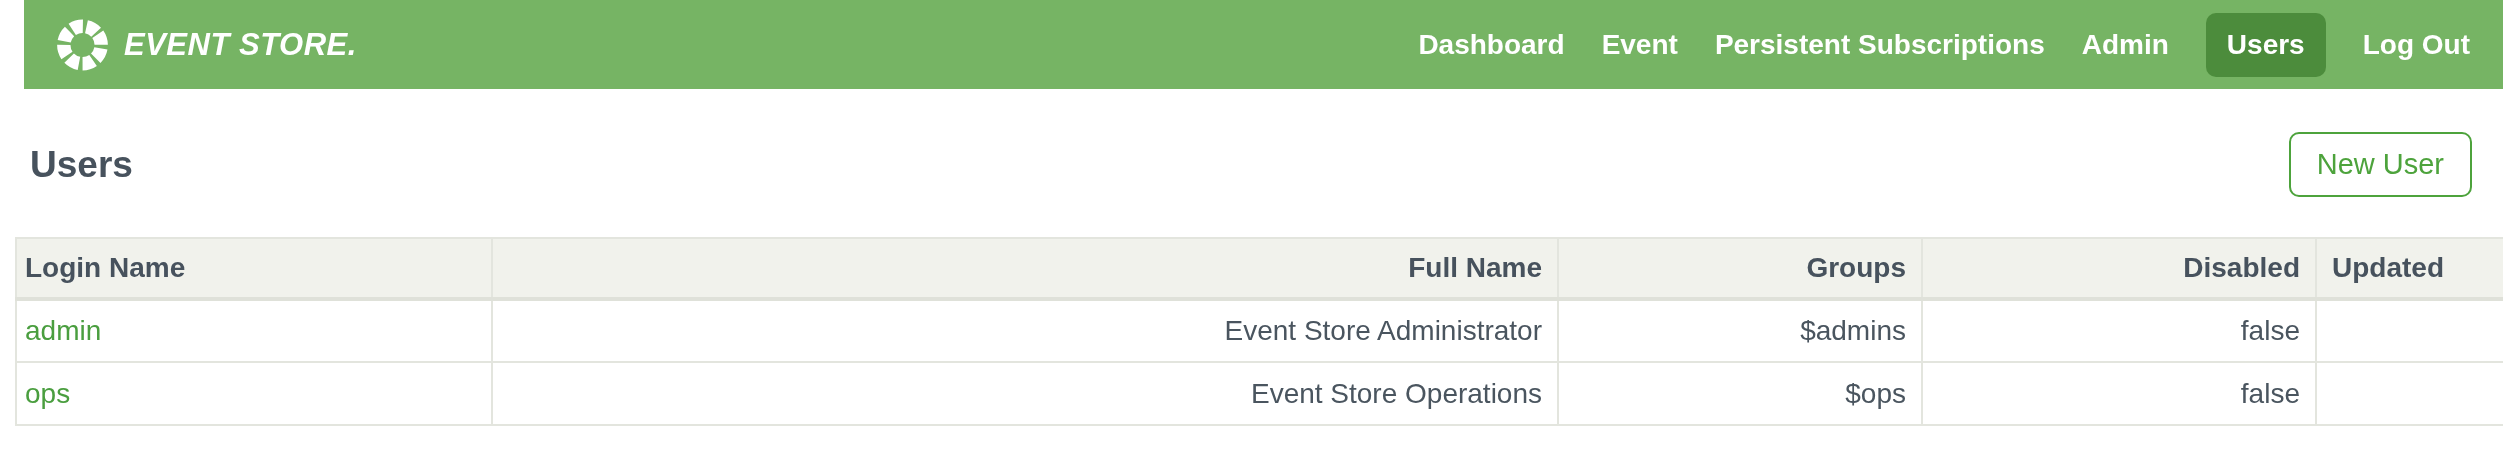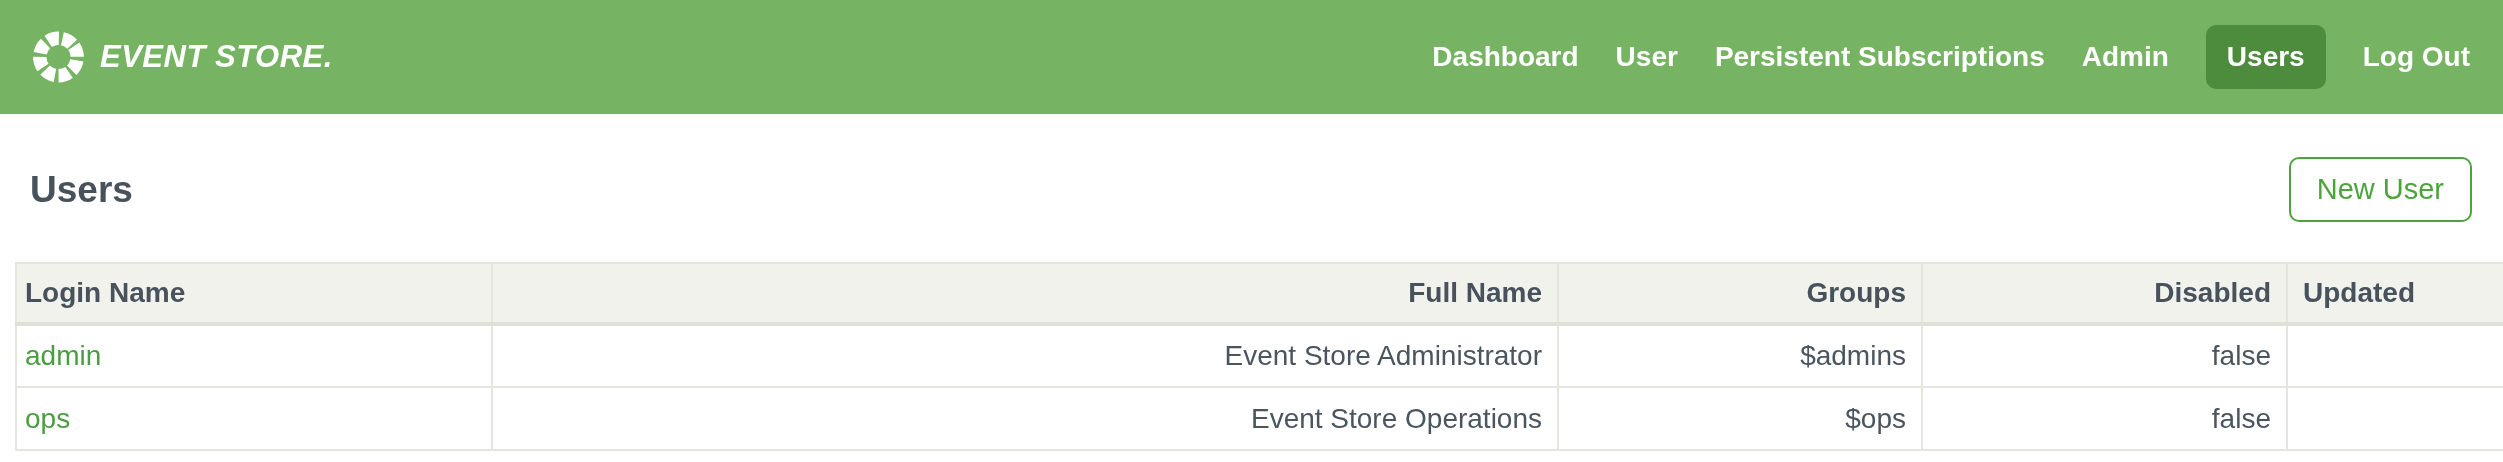--- a/index.html
+++ b/index.html
@@ -15,23 +15,24 @@
   }
   *{box-sizing:border-box;}
   html,body{margin:0;padding:0;}
   body{
     width:2503px;height:462px;overflow:hidden;background:#ffffff;
     font-family:"Liberation Sans",sans-serif;
   }
 
   
   .navbar{
-    height:114px;background:var(--nav-green);
+    height:89px;background:var(--nav-green);
     display:flex;align-items:center;
     padding:0 33px 0 30px;
+    margin-left:24px;
   }
   .brand{display:flex;align-items:center;gap:13px;}
   .brand-text{
     color:#ffffff;font-style:italic;font-weight:bold;
     font-size:31px;letter-spacing:0.5px;white-space:nowrap;
   }
   .nav-items{
     margin-left:auto;display:flex;align-items:center;
     gap:37px;list-style:none;margin-top:0;margin-bottom:0;padding:0;
   }
@@ -75,40 +76,40 @@
     background:var(--header-bg);color:var(--dark-text);
     font-weight:bold;height:61px;
     border-bottom:4px solid var(--header-border);
   }
   .users-table td{
     background:#ffffff;color:var(--cell-text);height:63px;
   }
   .col-login{width:476px;text-align:left;}
   .col-full{width:1066px;text-align:right;}
   .col-groups{width:364px;text-align:right;}
-  .col-disabled{width:365px;text-align:right;}
+  .col-disabled{width:394px;text-align:right;}
   .col-updated{width:358px;text-align:left;}
   .users-table th.col-login, .users-table td.col-login{padding-left:8px;}
   .login-link{color:var(--link-green);text-decoration:none;cursor:pointer;}
 </style>
 </head>
 <body>
 
 <header class="navbar">
   <div class="brand">
     <span style="display:flex;">
       <svg width="57" height="58" viewBox="0 0 64 64" aria-hidden="true">
         <circle cx="32" cy="32" r="21" fill="none" stroke="#ffffff" stroke-width="15" stroke-dasharray="12.5 4" transform="rotate(-35 32 32)"></circle>
       </svg>
     </span>
     <span class="brand-text">EVENT STORE.</span>
   </div>
   <ul class="nav-items">
     <li class="nav-item">Dashboard</li>
-    <li class="nav-item">User</li>
+    <li class="nav-item">Event</li>
     <li class="nav-item">Persistent Subscriptions</li>
     <li class="nav-item">Admin</li>
     <li class="nav-item active">Users</li>
     <li class="nav-item">Log Out</li>
   </ul>
 </header>
 
 <main>
   <div class="page-header">
     <h1 class="page-title">Users</h1>

